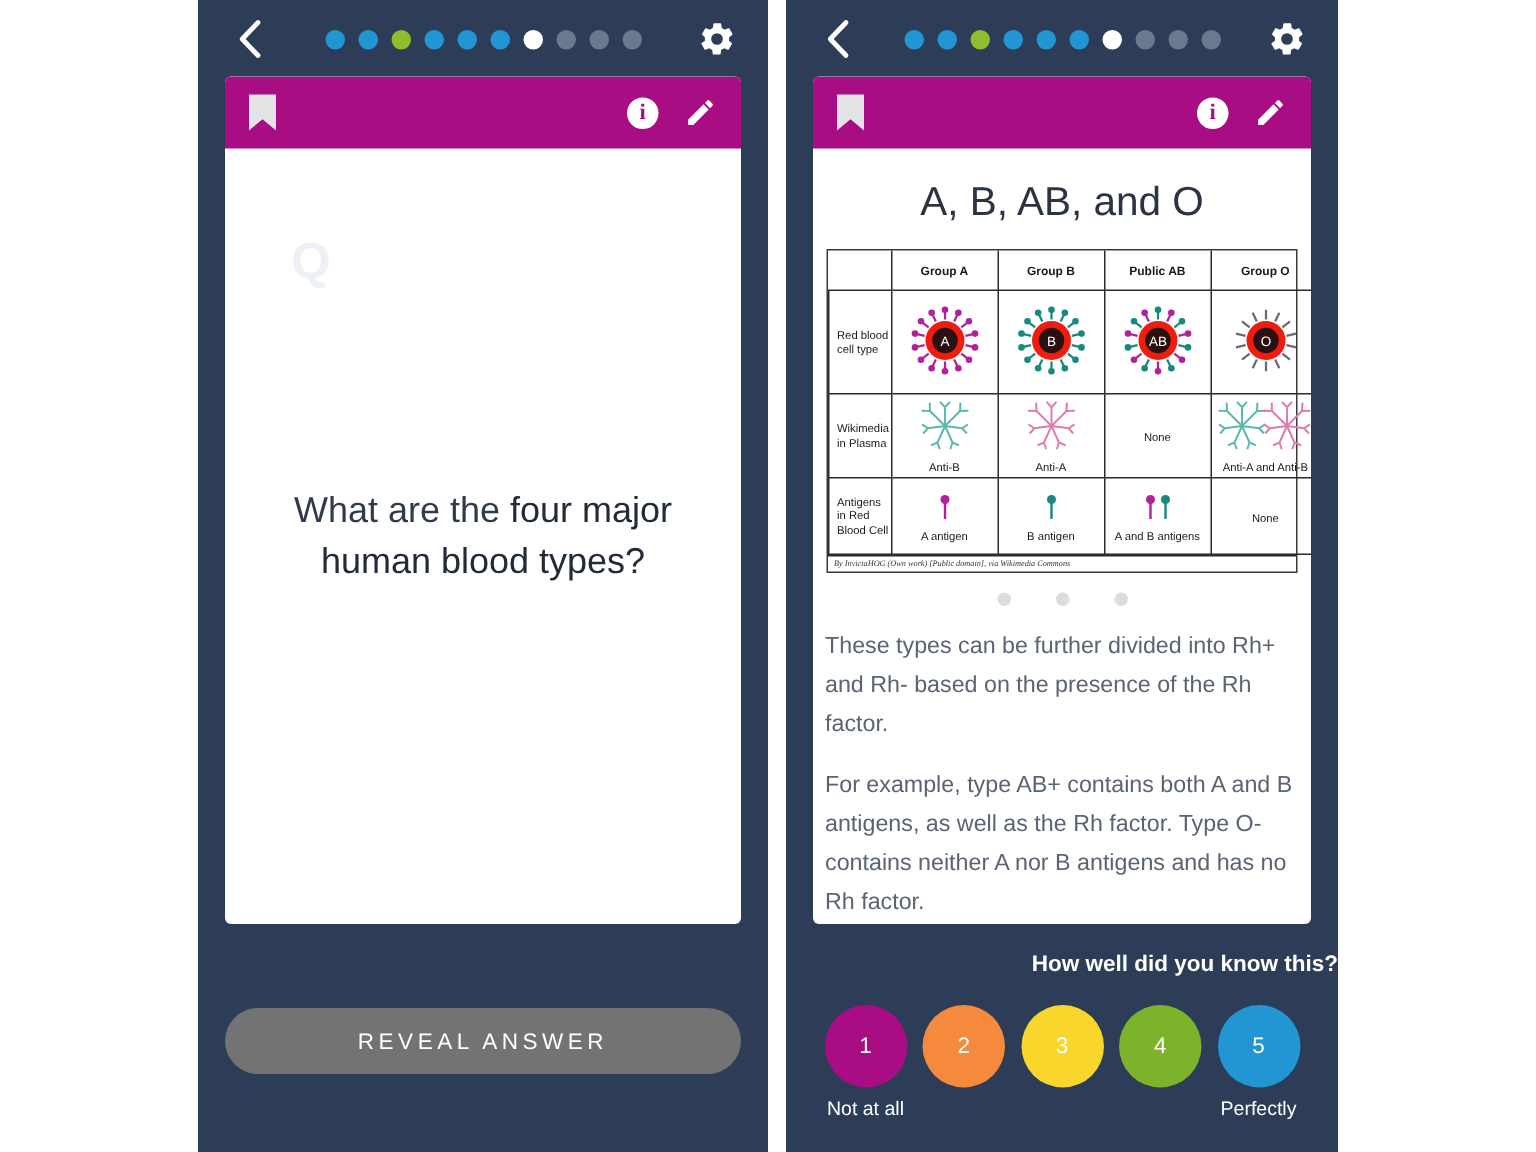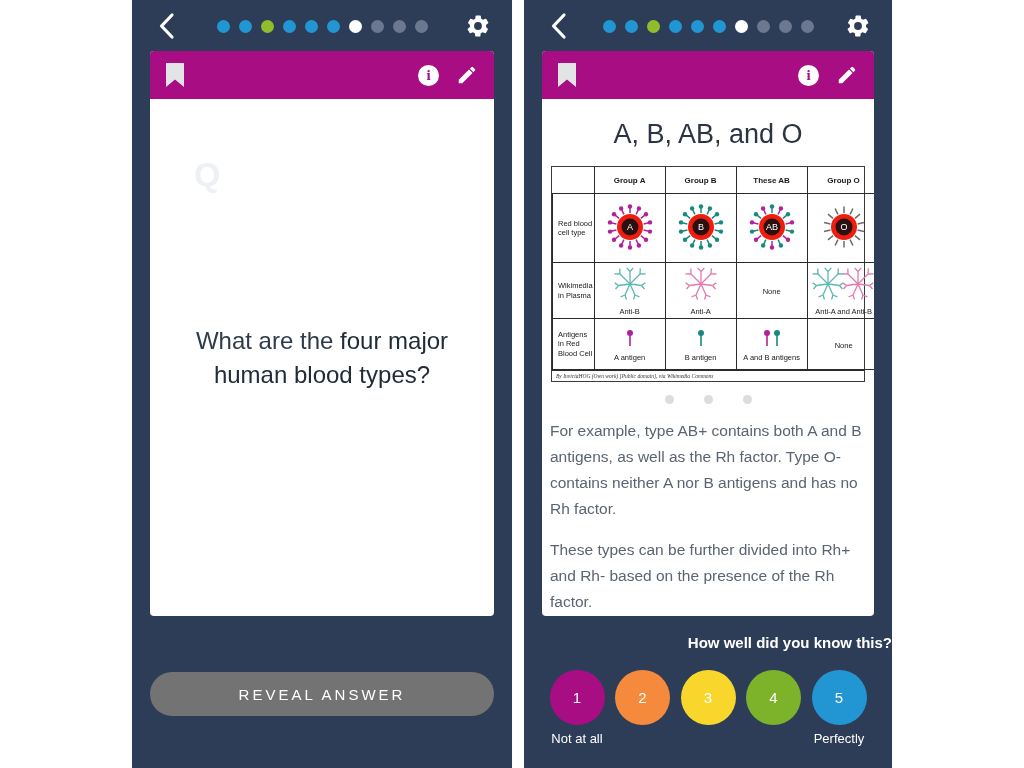--- a/index.html
+++ b/index.html
@@ -272,21 +272,21 @@
       <div class="answer-body">
         <div class="answer-title">A, B, AB, and O</div>
 
         <div class="figure">
           <table class="blood">
             <tbody id="blood-table-body">
                 <tr class="hdr">
                   <td class="corner"></td>
                   <td>Group A</td>
                   <td>Group B</td>
-                  <td>These AB</td>
+                  <td>Public AB</td>
                   <td>Group O</td>
                 </tr>
                 <tr>
                   <td class="rowhead">Red blood cell type</td>
                   <td class="rbc-cell"><svg width="68" height="58" viewBox="0 0 68 58" aria-hidden="true">
                       <line x1="34.0" y1="15.0" x2="34.0" y2="8.5" stroke="#b0229a" stroke-width="1.5"></line>
                       <circle cx="34.0" cy="8.5" r="2.2" fill="#b0229a"></circle>
                       <line x1="40.1" y1="16.4" x2="42.9" y2="10.5" stroke="#b0229a" stroke-width="1.5"></line>
                       <circle cx="42.9" cy="10.5" r="2.2" fill="#b0229a"></circle>
                       <line x1="44.9" y1="20.3" x2="50.0" y2="16.2" stroke="#b0229a" stroke-width="1.5"></line>
@@ -523,22 +523,22 @@
           </table>
           <div class="cap">By InvictaHOG (Own work) [Public domain], via Wikimedia Commons</div>
         </div>
 
         <div class="carousel-dots" id="carousel-dots">
             <span class="cdot"></span>
             <span class="cdot"></span>
             <span class="cdot"></span>
           </div>
 
+        <p class="answer-text">These types can be further divided into Rh+ and Rh- based on the presence of the Rh factor.</p>
         <p class="answer-text">For example, type AB+ contains both A and B antigens, as well as the Rh factor. Type O- contains neither A nor B antigens and has no Rh factor.</p>
-        <p class="answer-text">These types can be further divided into Rh+ and Rh- based on the presence of the Rh factor.</p>
       </div>
     </div>
 
     <div class="rating-q">How well did you know this?</div>
     <div class="rating-row" id="rating-row">
         <div class="rate-item">
           <div class="rate-circle" style="background: rgb(168, 13, 132);">1</div>
           <div class="rate-caption">Not at all</div>
         </div>
         <div class="rate-item">

